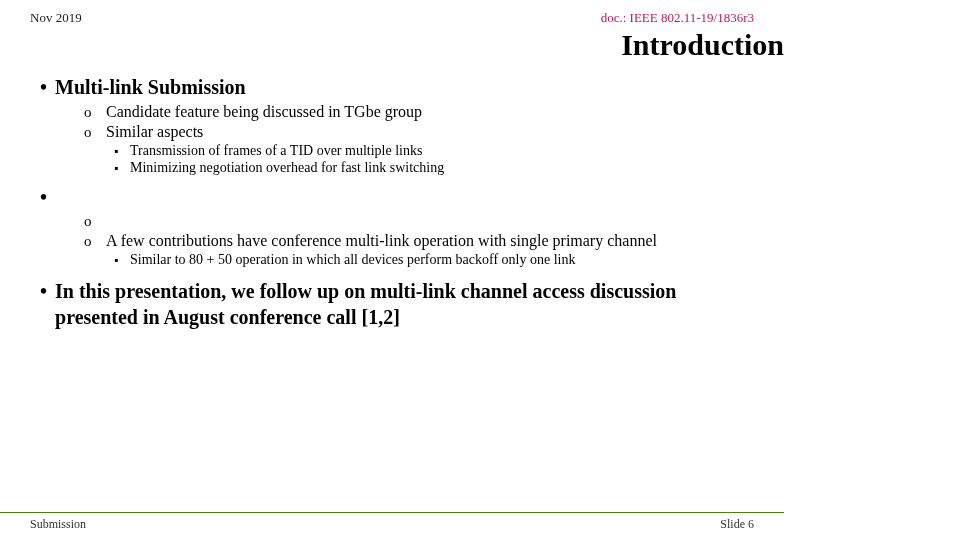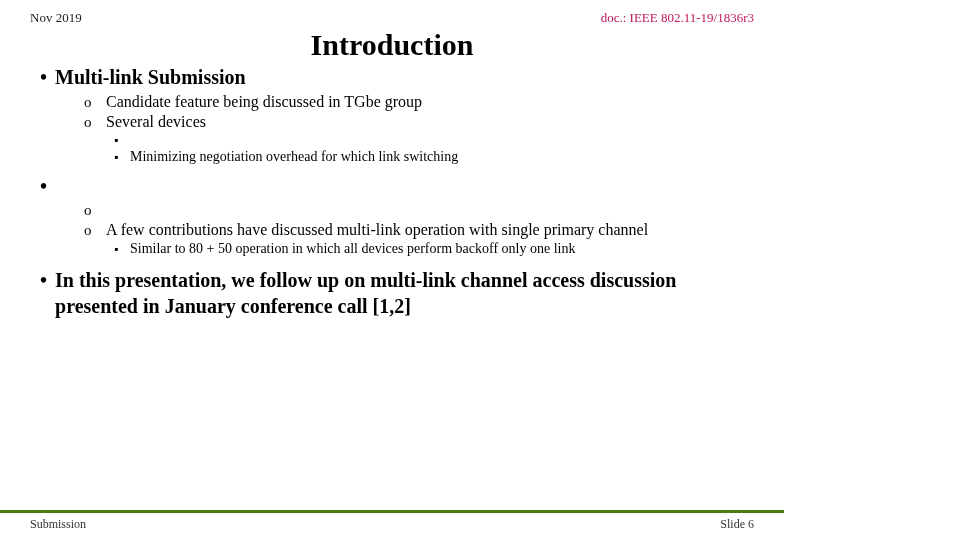--- a/index.html
+++ b/index.html
@@ -31,23 +31,23 @@
       font-size: 13px;
       color: #222;
     }
 
     .header-right {
       font-size: 13px;
       color: #be185d;
     }
 
     .title-section {
-      text-align: center;
+      text-align: right;
       margin-top: 2px;
-      margin-bottom: 4px;
+      margin-bottom: 14px;
     }
 
     .title {
       font-size: 30px;
       font-weight: bold;
       color: #000;
     }
 
     .content {
       padding: 0 40px;
@@ -126,21 +126,21 @@
     .footer {
       position: absolute;
       bottom: 8px;
       left: 0;
       right: 0;
       display: flex;
       justify-content: space-between;
       padding: 0 30px;
       font-size: 12px;
       color: #333;
-      border-top: 3px solid #4d7c0f;
+      border-top: 1px solid #4d7c0f;
       padding-top: 4px;
     }
 
     .footer-center {
       text-align: center;
     }
   </style>
 </head>
 <body>
 
@@ -162,59 +162,60 @@
         <span class="main-bullet-dot">•</span>
         <span>Multi-link Submission</span>
       </div>
       <div class="sub-list">
         <div class="sub-item">
           <span class="sub-item-o">o</span>
           <span>Candidate feature being discussed in TGbe group</span>
         </div>
         <div class="sub-item">
           <span class="sub-item-o">o</span>
-          <span>Several devices</span>
+          <span>Similar aspects</span>
         </div>
         <div class="sub-sub-list">
           <div class="sub-sub-item">
             <span class="square-bullet">▪</span>
+            <span>Transmission of frames of a TID over multiple links</span>
           </div>
           <div class="sub-sub-item">
             <span class="square-bullet">▪</span>
-            <span>Minimizing negotiation overhead for which link switching</span>
+            <span>Minimizing negotiation overhead for fast link switching</span>
           </div>
         </div>
       </div>
     </div>
 
     <div class="bullet-section">
       <div class="main-bullet">
         <span class="main-bullet-dot">•</span>
       </div>
       <div class="sub-list">
         <div class="sub-item">
           <span class="sub-item-o">o</span>
         </div>
         <div class="sub-item">
           <span class="sub-item-o">o</span>
-          <span>A few contributions have discussed multi-link operation with single primary channel</span>
+          <span>A few contributions have conference multi-link operation with single primary channel</span>
         </div>
         <div class="sub-sub-list">
           <div class="sub-sub-item">
             <span class="square-bullet">▪</span>
             <span>Similar to 80 + 50 operation in which all devices perform backoff only one link</span>
           </div>
         </div>
       </div>
     </div>
 
     <div class="bullet-section">
       <div class="main-bullet-large">
         <span class="main-bullet-dot">•</span>
-        <span class="last-bullet-text">In this presentation, we follow up on multi-link channel access discussion presented in January conference call [1,2]</span>
+        <span class="last-bullet-text">In this presentation, we follow up on multi-link channel access discussion presented in August conference call [1,2]</span>
       </div>
     </div>
 
   </div>
 
   <div class="footer">
     <span>Submission</span>
     <span class="footer-center">Slide 6</span>
   </div>
 

